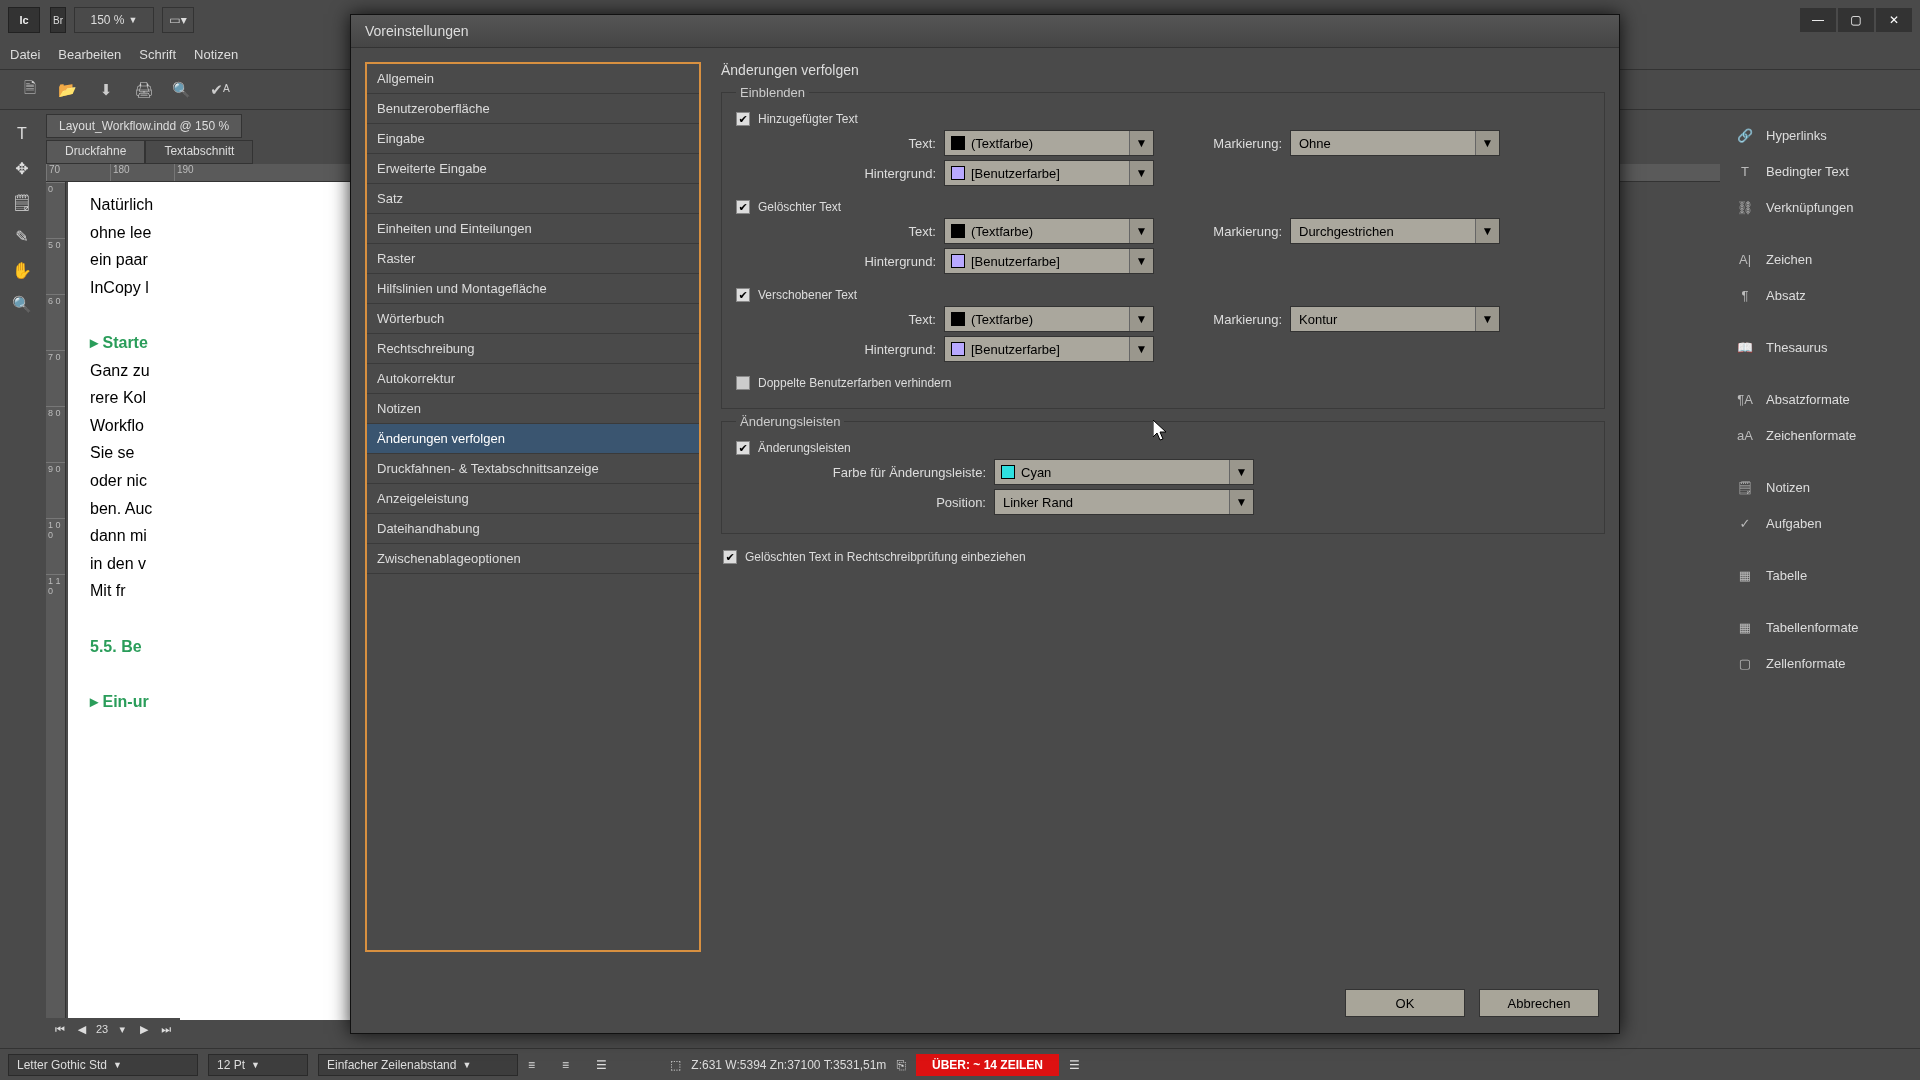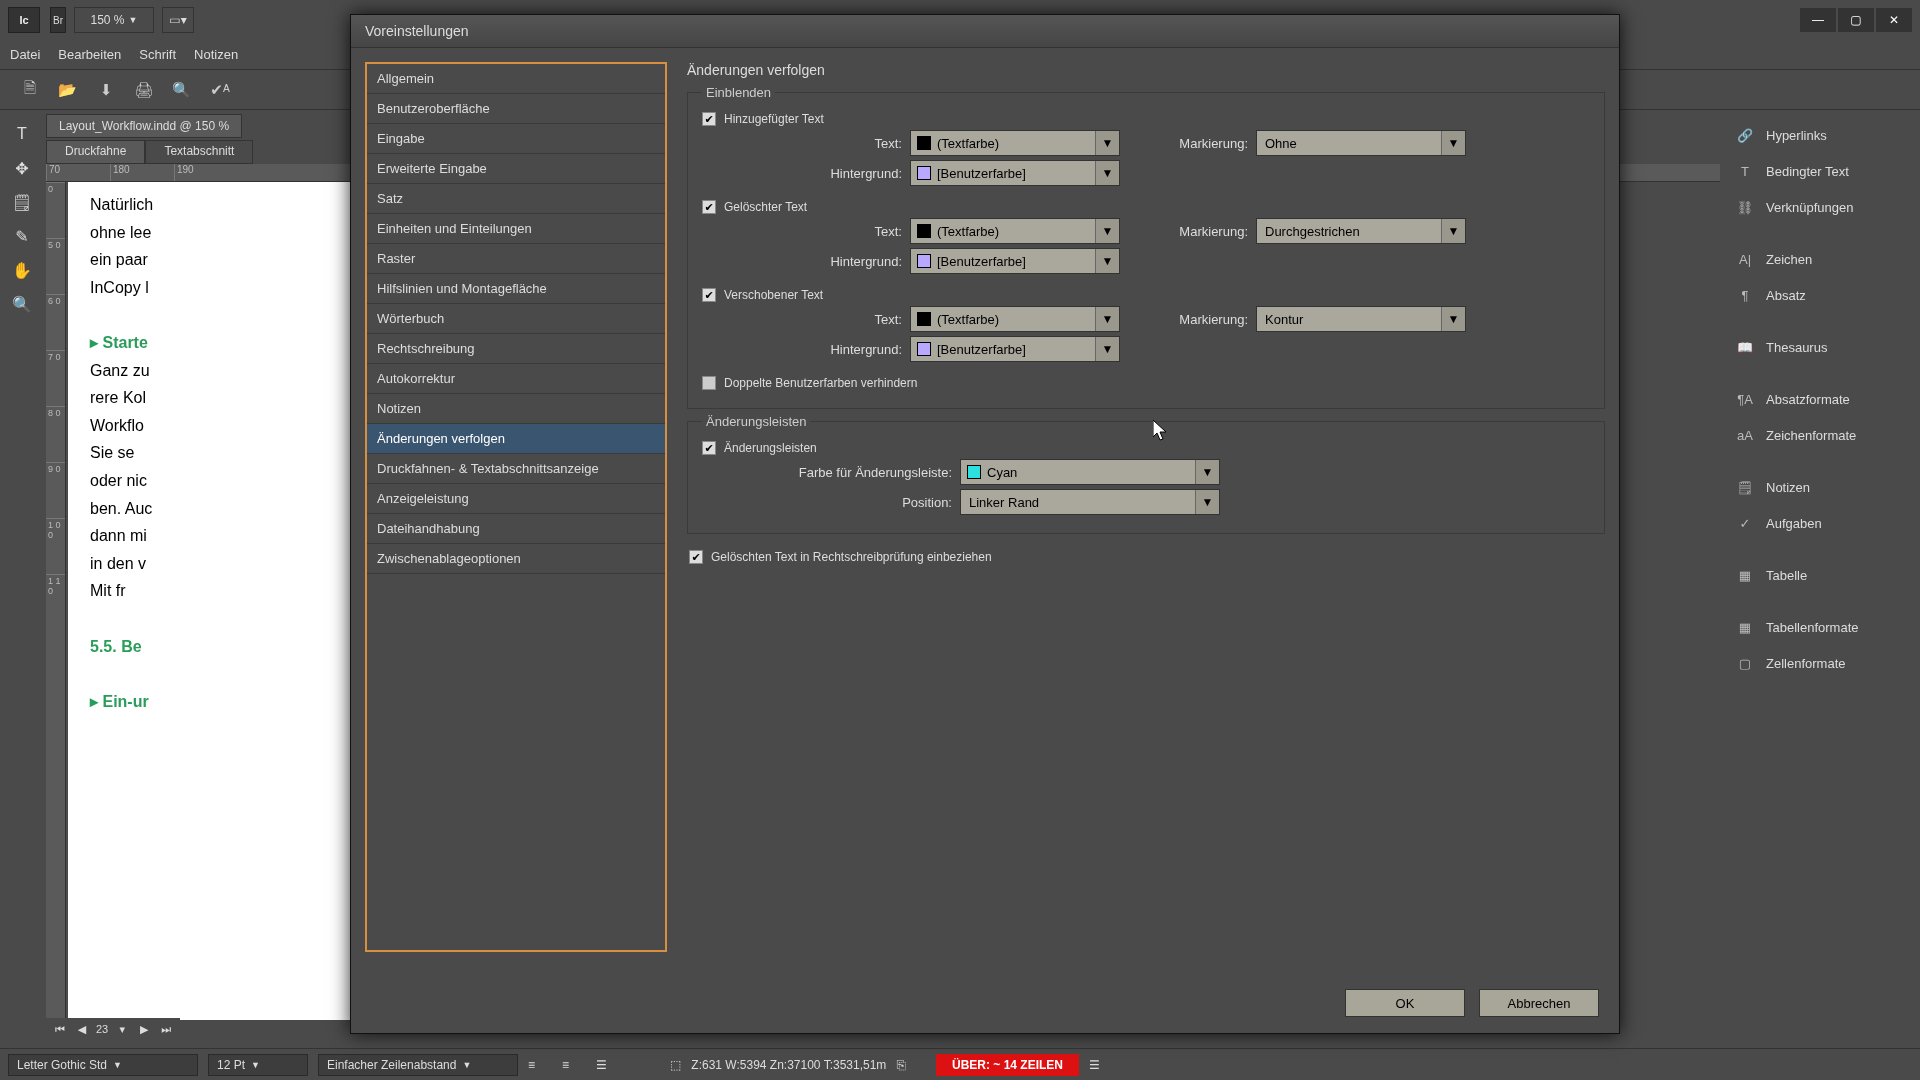--- a/index.html
+++ b/index.html
@@ -46,27 +46,27 @@
 
 .right-panels { position:absolute; right:0; top:112px; width:200px; bottom:40px; background:#4a4a4a; padding:6px 0; display:flex; flex-direction:column; gap:2px;}
 .panel-item { display:flex; align-items:center; gap:10px; padding:8px 14px; color:#ddd; font-size:13px;}
 .panel-item .picon { width:22px; height:18px; display:flex; align-items:center; justify-content:center; color:#bbb;}
 .panel-gap { height:14px;}
 
 
 .statusbar { position:absolute; left:0; right:0; bottom:0; height:32px; background:#4a4a4a; border-top:1px solid #333; display:flex; align-items:center; padding:0 8px; gap:10px; font-size:12px;}
 .status-dd { background:#3d3d3d; border:1px solid #2a2a2a; padding:3px 8px; display:flex; align-items:center; gap:6px;}
 .status-dd .caret { font-size:9px;}
-.status-red { background:#d11; color:#fff; padding:4px 16px; font-weight:bold;margin-left:20px;}
+.status-red { background:#d11; color:#fff; padding:4px 16px; font-weight:bold;}
 
 
 .dialog { position:absolute; left:350px; top:14px; width:1270px; height:1020px; background:#4a4a4a; border:1px solid #111; box-shadow:0 0 18px rgba(0,0,0,0.8);}
 .dialog-title { padding:8px 14px; color:#ddd; font-size:14px; background:linear-gradient(#555,#454545); border-bottom:1px solid #333;}
 .dialog-body { display:flex; padding:14px; gap:20px; height:calc(100% - 100px);}
-.cat-list { width:302px; border:2px solid #d89040; background:#4a4a4a; overflow-y:auto; position:relative;}
+.cat-list { width:336px; border:2px solid #d89040; background:#4a4a4a; overflow-y:auto; position:relative;}
 .cat-list::-webkit-scrollbar { width:14px;}
 .cat-list::-webkit-scrollbar-track { background:#3a3a3a;}
 .cat-list::-webkit-scrollbar-thumb { background:#666;}
 .cat-item { padding:7px 10px; border-bottom:1px solid #3a3a3a; color:#ddd; font-size:13px; cursor:pointer;}
 .cat-item.selected { background:#3a5570; color:#fff;}
 
 .right-pane { flex:1; display:flex; flex-direction:column; gap:12px;}
 .section-title { color:#ddd; font-size:14px; margin-bottom:2px;}
 .groupbox { border:1px solid #3a3a3a; padding:10px 14px 14px; position:relative;}
 .groupbox .legend { position:relative; top:-18px; background:#4a4a4a; padding:0 4px; display:inline-block; color:#ccc; font-size:13px;}

